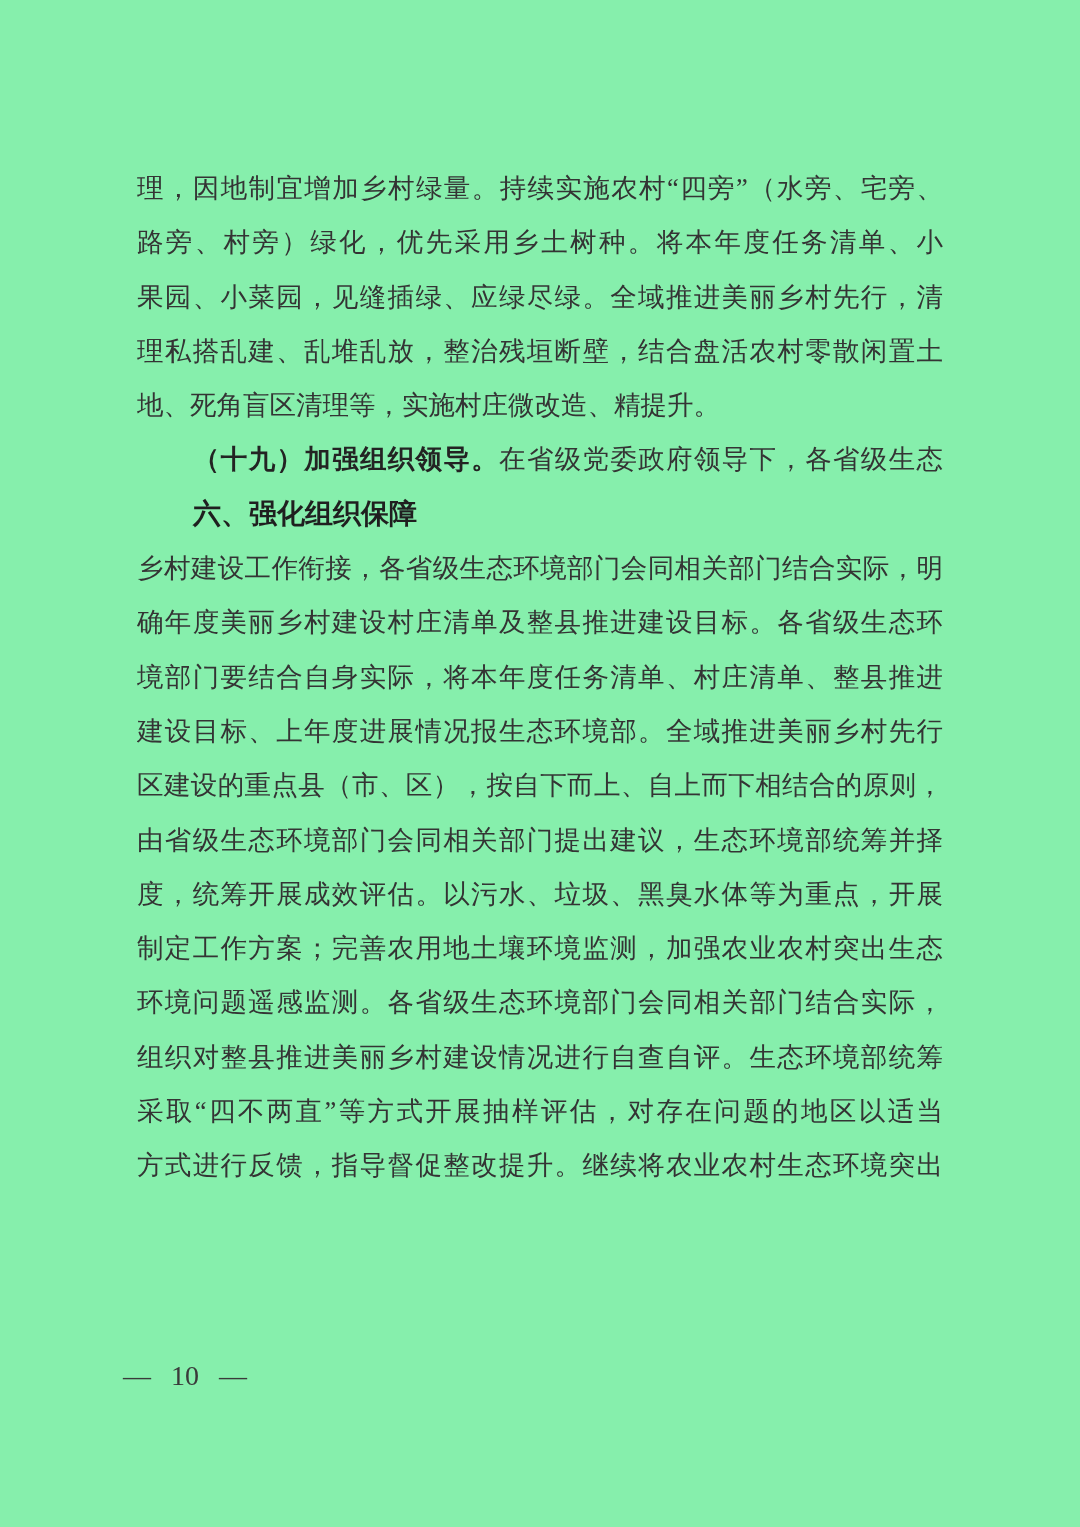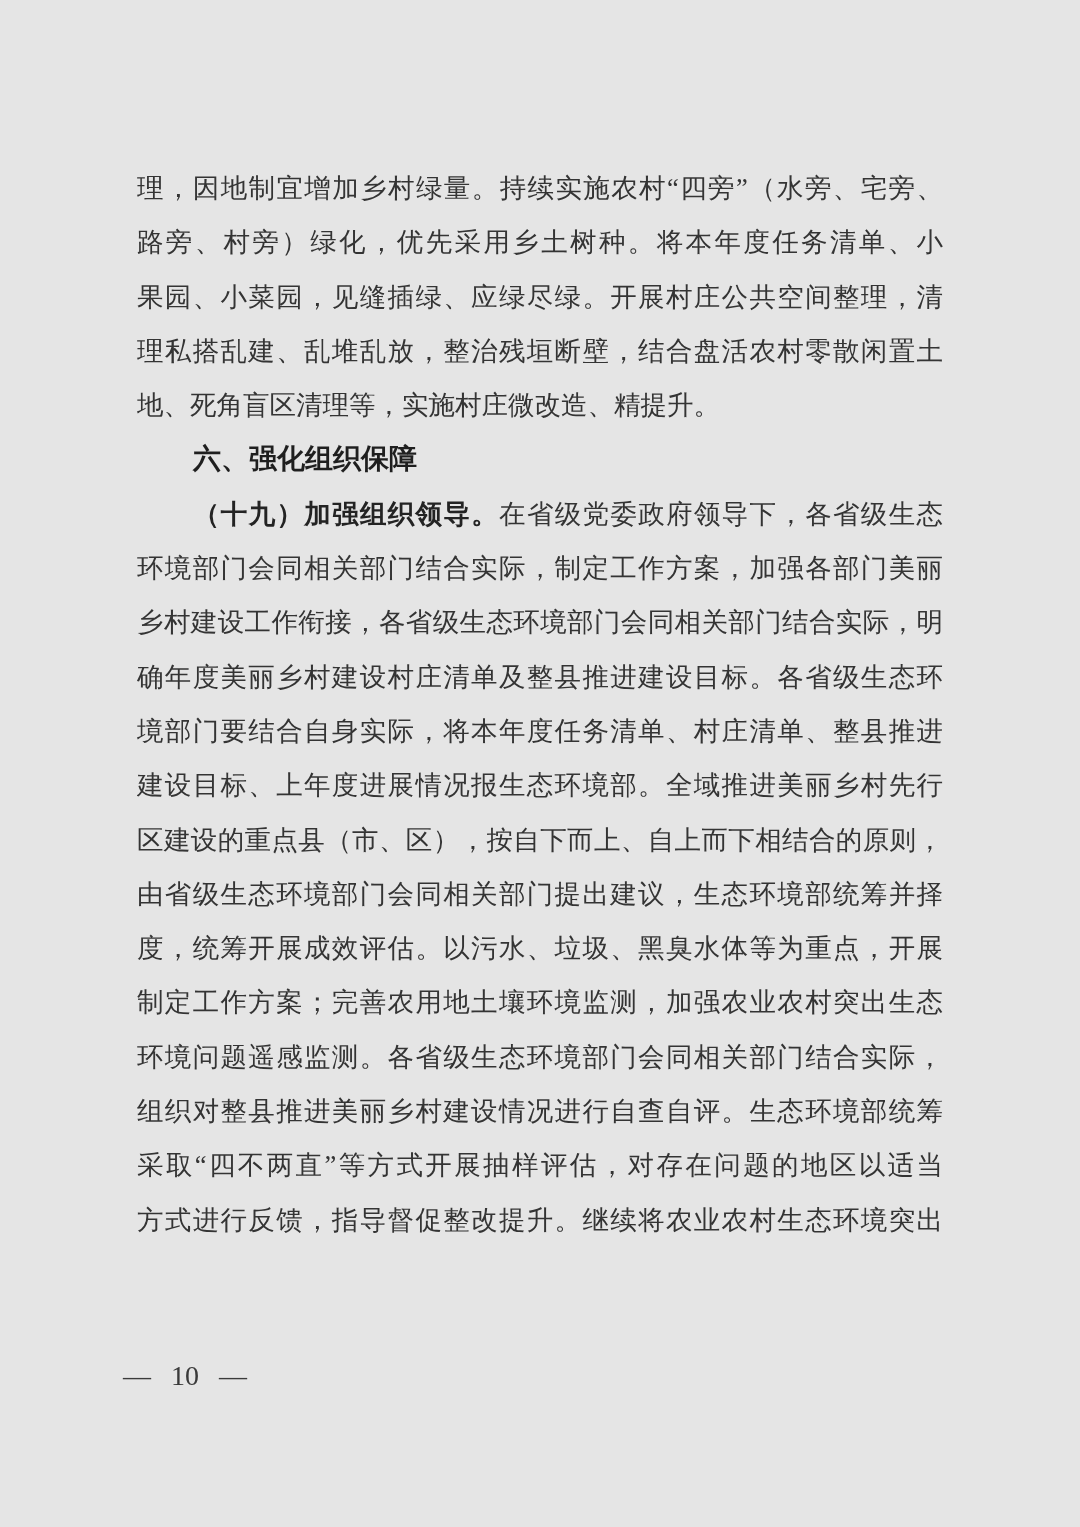--- a/index.html
+++ b/index.html
@@ -4,21 +4,21 @@
 <style>
   html, body {
     margin: 0;
     padding: 0;
     background: #ffffff;
   }
   .page {
     position: relative;
     width: 1080px;
     height: 1527px;
-    background: #e5e5e5;
+    background: #86efac;
     overflow: hidden;
     font-family: "Liberation Serif", "DejaVu Serif", serif;
     color: #343434;
   }
   .text-block {
     position: absolute;
     left: 137px;
     top: 161px;
     width: 806px;
   }
@@ -61,26 +61,25 @@
     font-family: "Liberation Serif", "DejaVu Serif", serif;
   }
 </style>
 </head>
 <body>
 
 <div class="page">
   <div class="text-block">
       <div class="line"><span>理，因地制宜增加乡村绿量。持续实施农村“四旁”（水旁、宅旁、</span></div>
       <div class="line"><span>路旁、村旁）绿化，优先采用乡土树种。将本年度任务清单、小</span></div>
-      <div class="line"><span>果园、小菜园，见缝插绿、应绿尽绿。开展村庄公共空间整理，清</span></div>
+      <div class="line"><span>果园、小菜园，见缝插绿、应绿尽绿。全域推进美丽乡村先行，清</span></div>
       <div class="line"><span>理私搭乱建、乱堆乱放，整治残垣断壁，结合盘活农村零散闲置土</span></div>
       <div class="line no-justify"><span>地、死角盲区清理等，实施村庄微改造、精提升。</span></div>
+      <div class="line indent"><span class="b">（十九）加强组织领导。</span><span>在省级党委政府领导下，各省级生态</span></div>
       <div class="line heading indent no-justify"><span>六、强化组织保障</span></div>
-      <div class="line indent"><span class="b">（十九）加强组织领导。</span><span>在省级党委政府领导下，各省级生态</span></div>
-      <div class="line"><span>环境部门会同相关部门结合实际，制定工作方案，加强各部门美丽</span></div>
       <div class="line"><span>乡村建设工作衔接，各省级生态环境部门会同相关部门结合实际，明</span></div>
       <div class="line"><span>确年度美丽乡村建设村庄清单及整县推进建设目标。各省级生态环</span></div>
       <div class="line"><span>境部门要结合自身实际，将本年度任务清单、村庄清单、整县推进</span></div>
       <div class="line"><span>建设目标、上年度进展情况报生态环境部。全域推进美丽乡村先行</span></div>
       <div class="line"><span>区建设的重点县（市、区），按自下而上、自上而下相结合的原则，</span></div>
       <div class="line"><span>由省级生态环境部门会同相关部门提出建议，生态环境部统筹并择</span></div>
       <div class="line"><span>度，统筹开展成效评估。以污水、垃圾、黑臭水体等为重点，开展</span></div>
       <div class="line"><span>制定工作方案；完善农用地土壤环境监测，加强农业农村突出生态</span></div>
       <div class="line"><span>环境问题遥感监测。各省级生态环境部门会同相关部门结合实际，</span></div>
       <div class="line"><span>组织对整县推进美丽乡村建设情况进行自查自评。生态环境部统筹</span></div>

